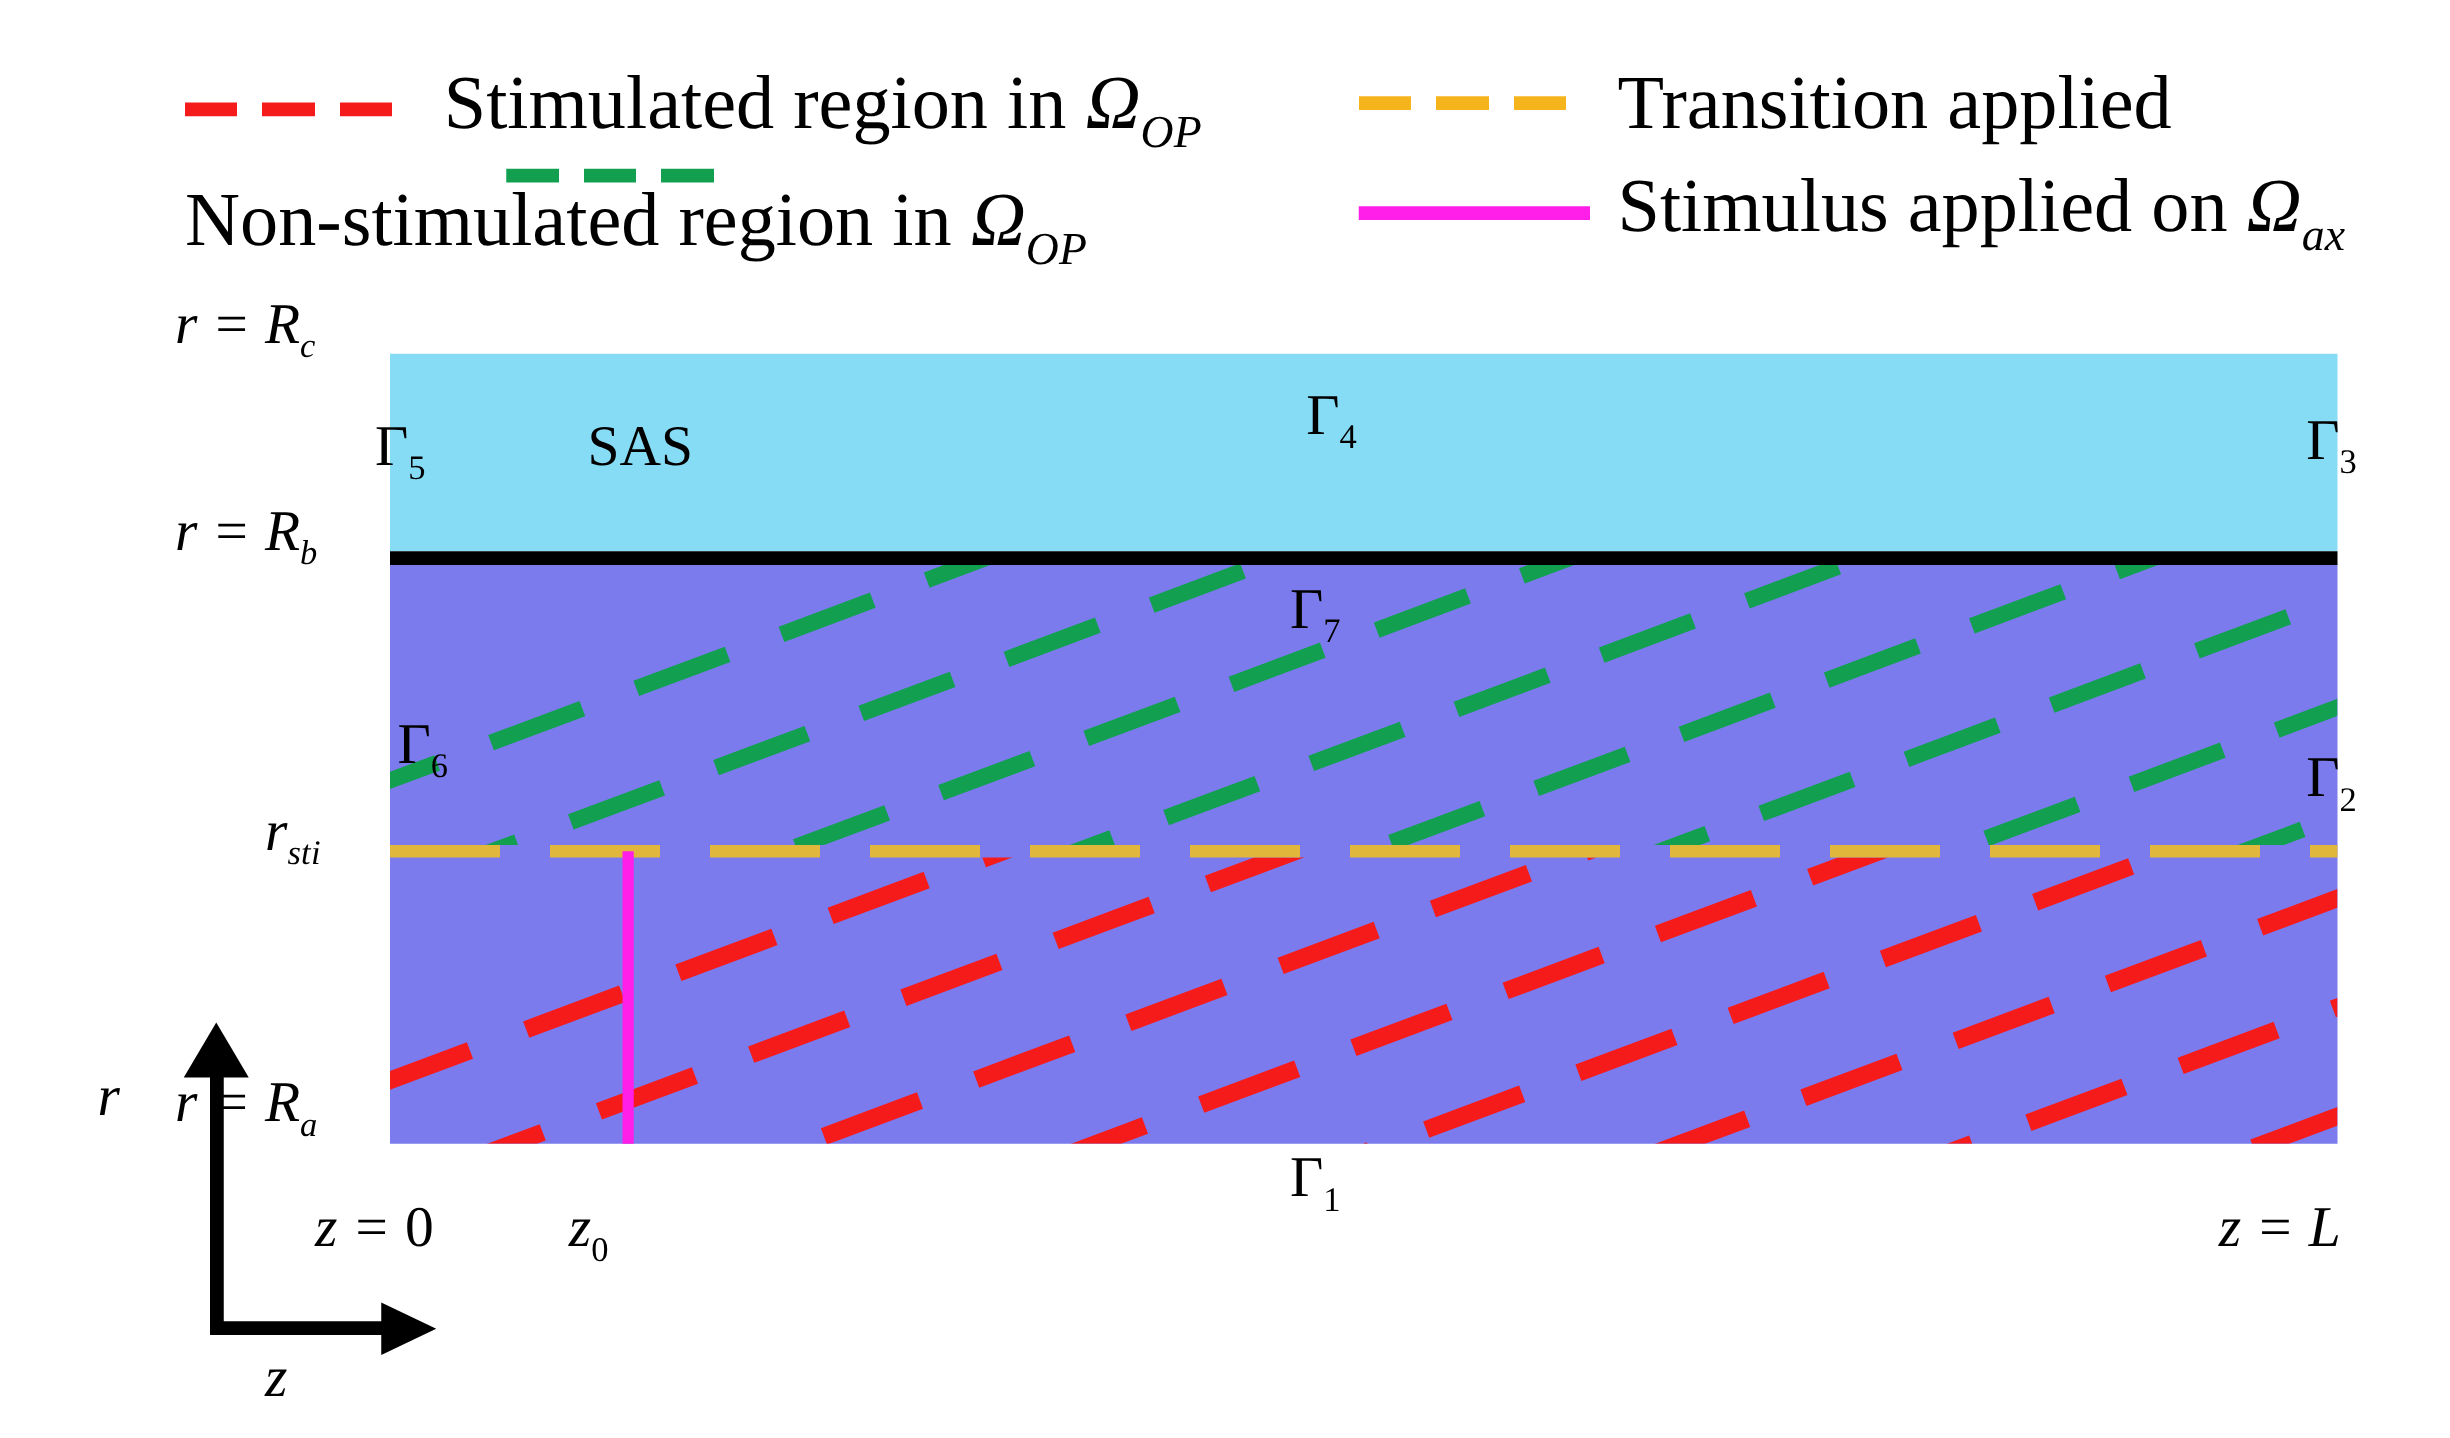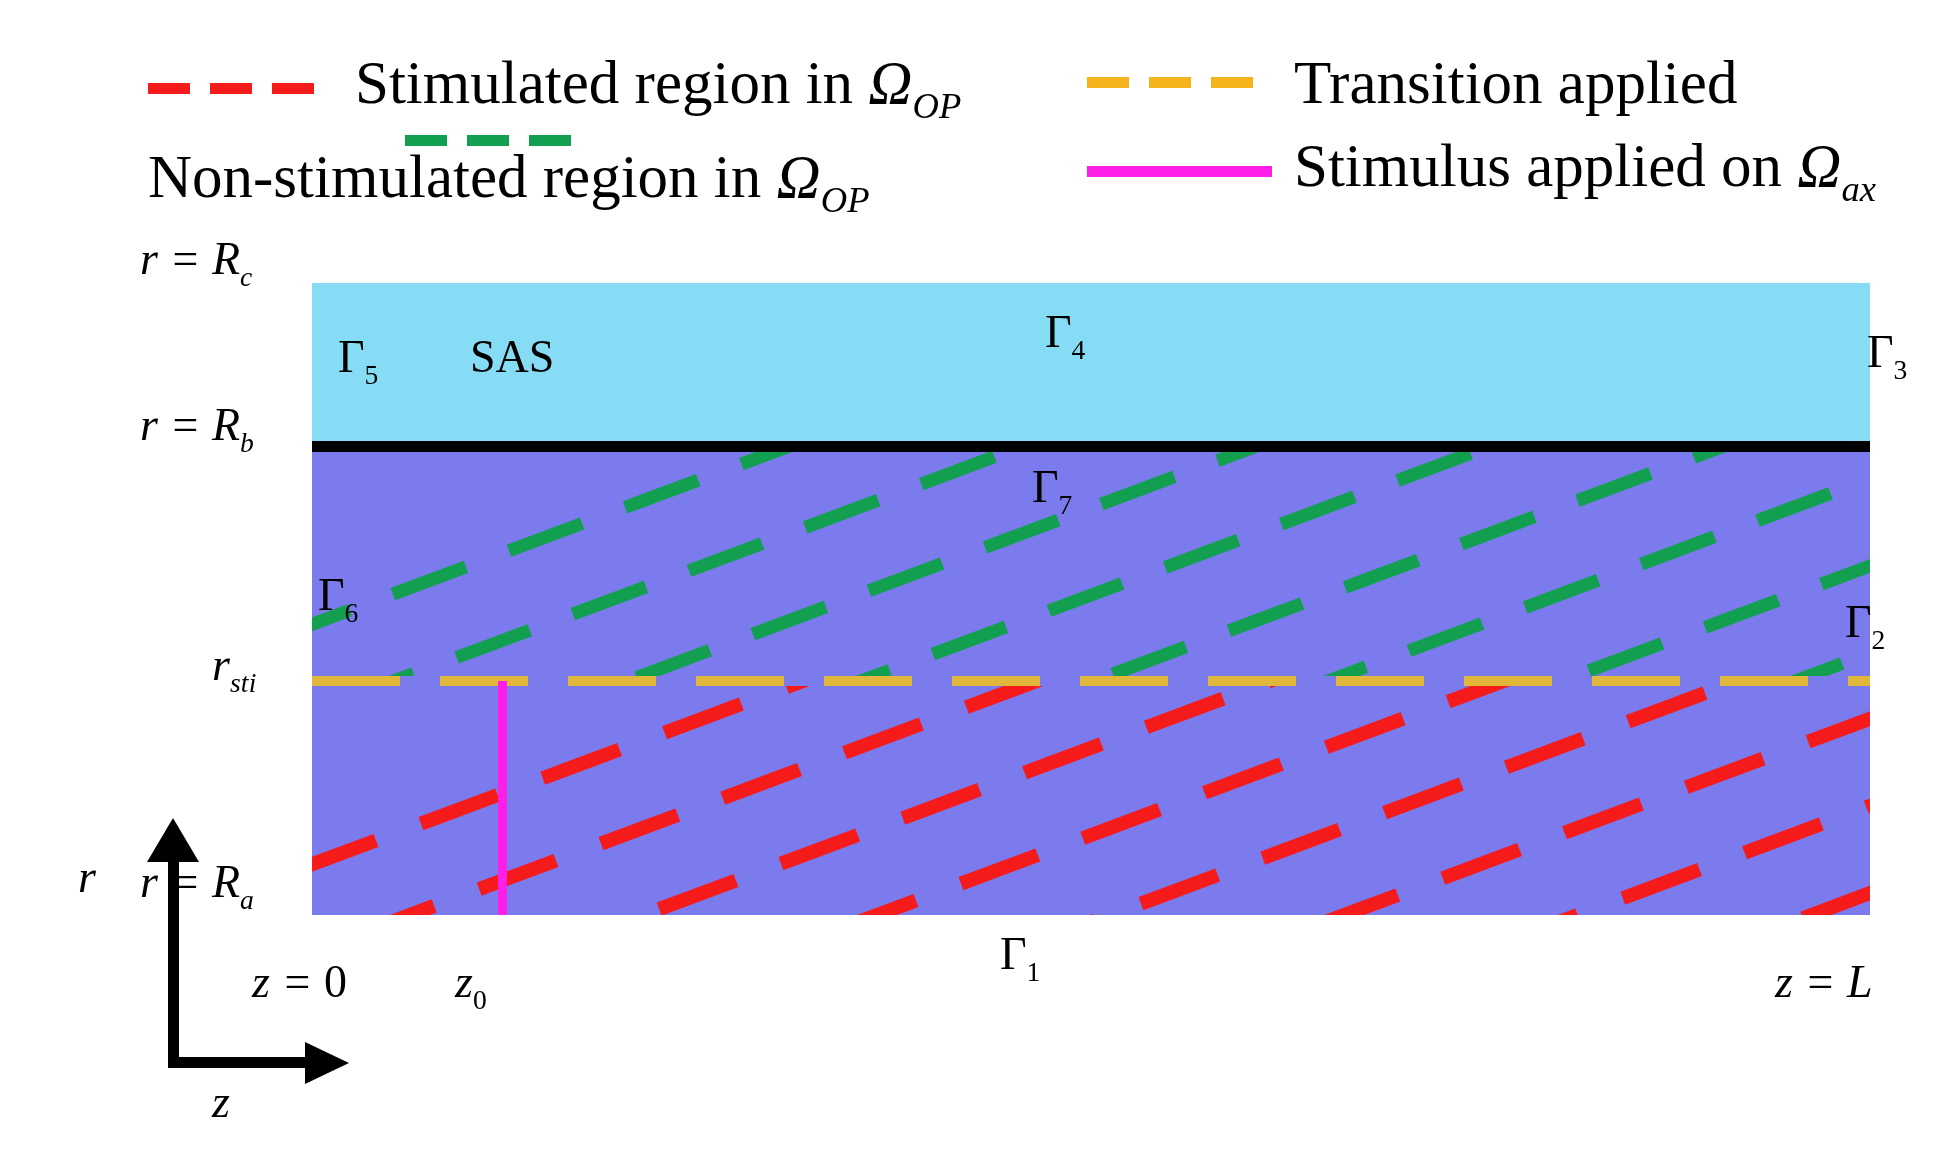--- a/index.html
+++ b/index.html
@@ -154,38 +154,38 @@
   <div class="abs lbl" style="left:455px;top:955px;">
     <span class="mathit">z</span><span class="subn">0</span>
   </div>
   <div class="abs lbl" style="left:1775px;top:955px;">
     <span class="mathit">z =</span>&nbsp;<span class="mathit">L</span>
   </div>
 
   <div class="abs lbl" style="left:1045px;top:305px;">
     <span>Γ</span><span class="subn">4</span>
   </div>
-  <div class="abs lbl" style="left:338px;top:330px;">
+  <div class="abs lbl" style="left:300px;top:330px;">
     <span>Γ</span><span class="subn">5</span>
   </div>
   <div class="abs lbl" style="left:470px;top:330px;">SAS</div>
 
-  <div class="abs lbl" style="left:1845px;top:325px;margin-left:22px;">
+  <div class="abs lbl" style="left:1845px;top:325px;">
     <span>Γ</span><span class="subn">3</span>
   </div>
   <div class="abs lbl" style="left:1845px;top:595px;">
     <span>Γ</span><span class="subn">2</span>
   </div>
   <div class="abs lbl" style="left:1032px;top:460px;">
     <span>Γ</span><span class="subn">7</span>
   </div>
   <div class="abs lbl" style="left:318px;top:568px;">
     <span>Γ</span><span class="subn">6</span>
   </div>
-  <div class="abs lbl" style="left:1000px;top:915px;margin-top:12px;">
+  <div class="abs lbl" style="left:1032px;top:915px;">
     <span>Γ</span><span class="subn">1</span>
   </div>
 
   <div id="axis-v"></div>
   <div id="axis-v-head"></div>
   <div id="axis-h"></div>
   <div id="axis-h-head"></div>
   <div class="abs lbl mathit" style="left:78px;top:850px;">r</div>
   <div class="abs lbl mathit" style="left:212px;top:1075px;">z</div>
 

